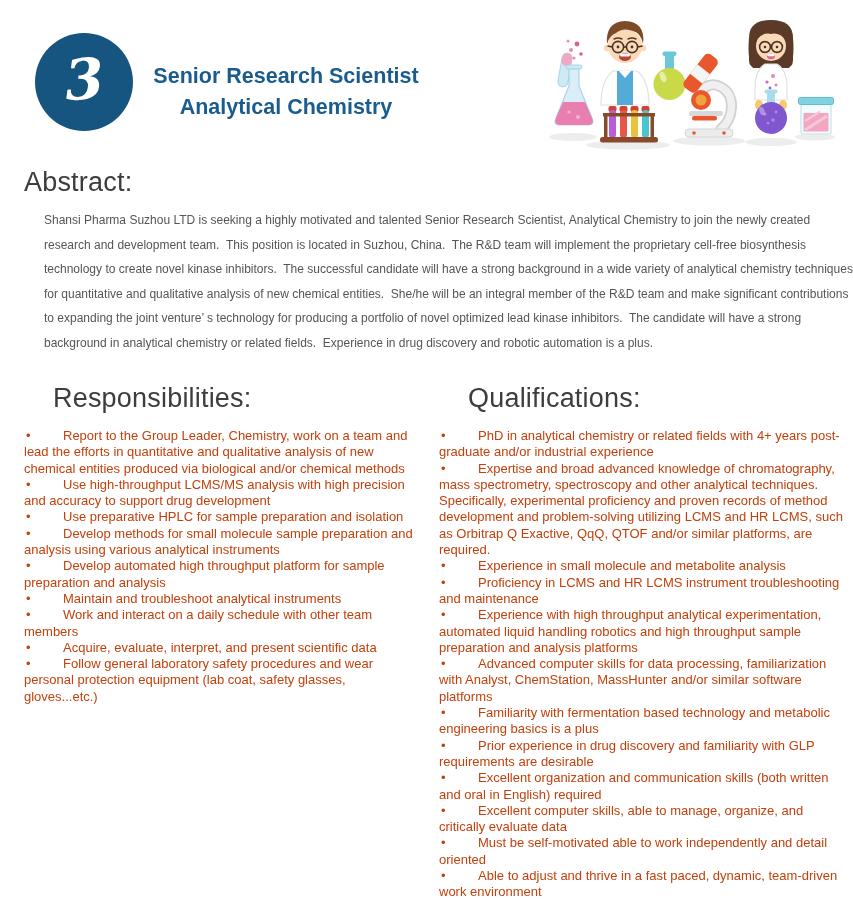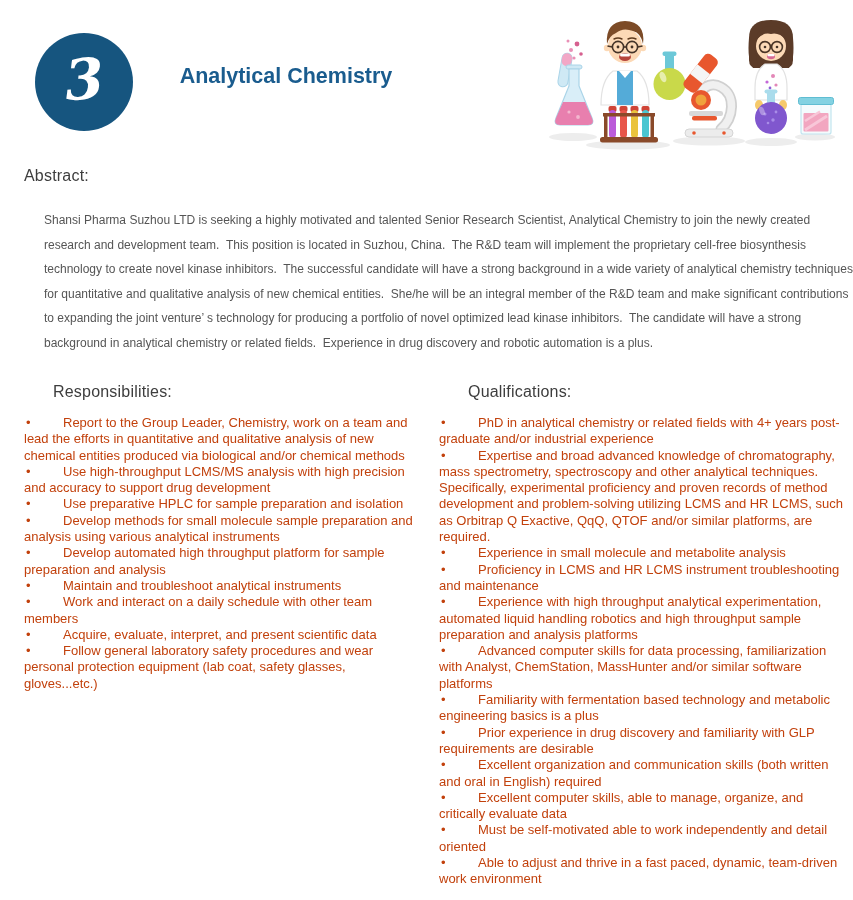--- a/index.html
+++ b/index.html
@@ -20,21 +20,21 @@
     padding-bottom:6px;
   }
   .title-block {
     position:absolute; left:130px; top:61px; width:312px; text-align:center;
     color:#1A5C8E; font-weight:bold; font-size:21.5px; line-height:31px;
   }
   .illustration { position:absolute; left:543px; top:8px; }
 
   
   .sec-heading {
-    font-size:16px; font-weight:400; color:#3D3D3D; letter-spacing:0.2px;
+    font-size:27px; font-weight:400; color:#3D3D3D; letter-spacing:0.2px;
     margin:0;
   }
   .abstract-heading { position:absolute; left:24px; top:167px; }
   .abstract-body {
     position:absolute; left:36px; top:200px; width:812px;
     font-size:12px; line-height:24.5px; color:#555555;
     white-space:pre-wrap; hyphens:auto; -webkit-hyphens:auto; margin:8px;
   }
 
   
@@ -52,20 +52,21 @@
 </head>
 <body>
 
 <div class="page">
 
   <div class="badge">
     <span class="badge-number">3</span>
   </div>
 
   <h1 class="title-block" style="margin:0;">
+    <span style="display:block;">Senior Research Scientist</span>
     <span style="display:block;">Analytical Chemistry</span>
   </h1>
 
   <svg class="illustration" width="305" height="148" viewBox="0 0 305 148" aria-hidden="true">
 
     <ellipse cx="30" cy="129" rx="24" ry="4" fill="#ededed"></ellipse>
     <ellipse cx="85" cy="137" rx="42" ry="4.5" fill="#ededed"></ellipse>
     <ellipse cx="166" cy="133" rx="36" ry="4.5" fill="#ededed"></ellipse>
     <ellipse cx="228" cy="134" rx="26" ry="4" fill="#ededed"></ellipse>
     <ellipse cx="272" cy="129" rx="20" ry="3.5" fill="#ededed"></ellipse>

